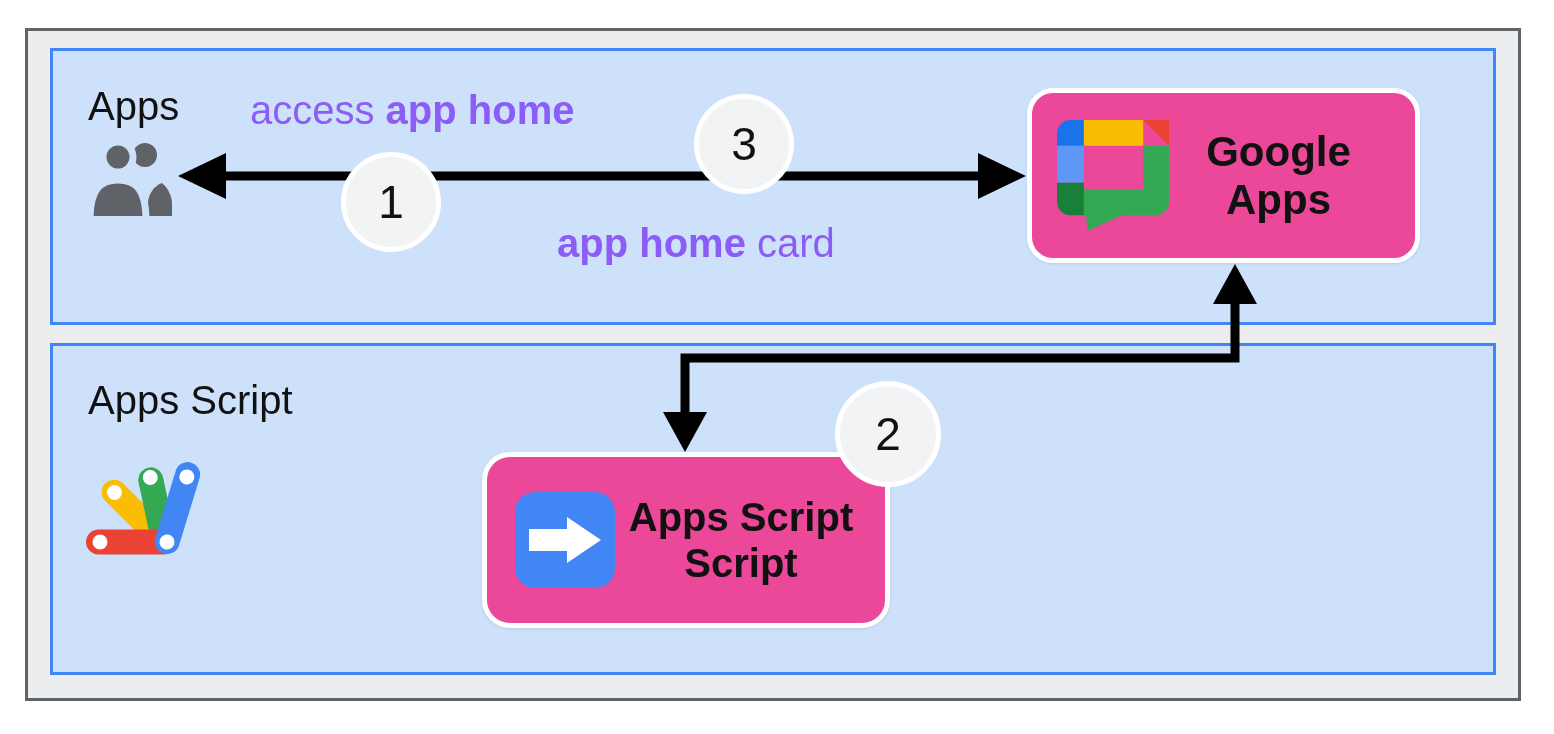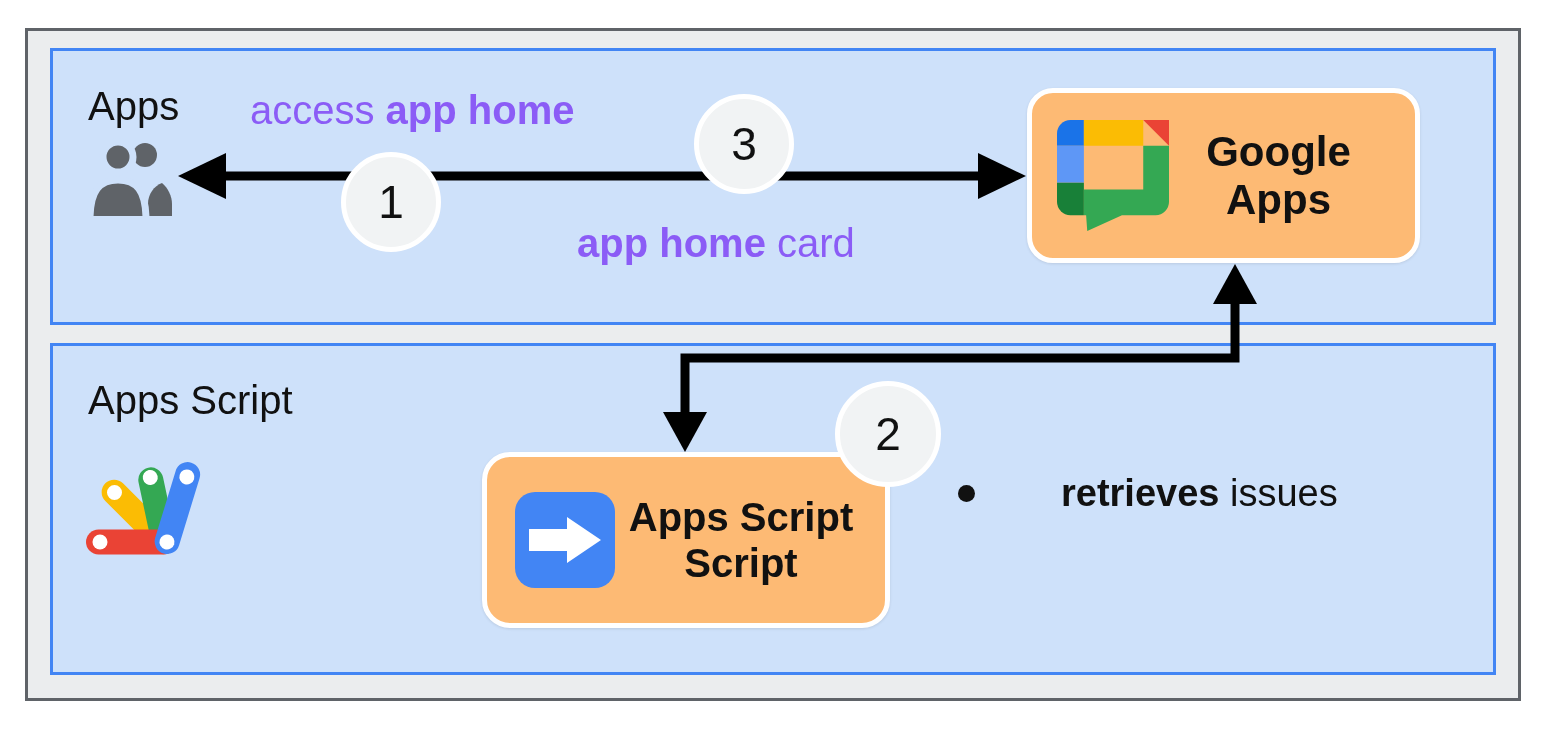--- a/index.html
+++ b/index.html
@@ -16,41 +16,41 @@
   }
   #band-users{left:50px;top:48px;width:1446px;height:277px;}
   #band-apps-script{left:50px;top:343px;width:1446px;height:332px;}
   .band-label{position:absolute;font-size:40px;line-height:44px;color:#111;}
   #users-label{left:88px;top:84px;}
   #apps-script-label{left:88px;top:378px;}
 
   #arrow-layer{position:absolute;left:0;top:0;pointer-events:none;}
 
   .node{
-    position:absolute;background:#fdba74;border:5px solid #ffffff;box-sizing:border-box;
+    position:absolute;background:#ec4899;border:5px solid #ffffff;box-sizing:border-box;
     display:flex;align-items:center;box-shadow:0 1px 3px rgba(0,0,0,0.10);
   }
   #google-chat-node{left:1027px;top:88px;width:393px;height:175px;border-radius:26px;padding-left:22px;}
   #project-node{left:482px;top:452px;width:408px;height:176px;border-radius:28px;padding-left:28px;}
   .node-label{flex:1;text-align:center;font-weight:bold;}
   #google-chat-label{font-size:42px;line-height:48px;margin-right:30px;}
   #project-label{font-size:40px;line-height:46px;margin-right:28px;margin-left:10px;}
 
   .step-circle{
     position:absolute;box-sizing:border-box;background:#f1f3f4;border:5px solid #ffffff;
     border-radius:50%;display:flex;align-items:center;justify-content:center;
     font-size:46px;color:#111;
   }
   #step-1{left:341px;top:152px;width:100px;height:100px;}
   #step-3{left:694px;top:94px;width:100px;height:100px;}
   #step-2{left:835px;top:381px;width:106px;height:106px;}
 
   .edge-label{position:absolute;font-size:40px;line-height:44px;color:#8b5cf6;}
   #access-label{left:250px;top:88px;width:350px;}
-  #card-label{left:577px;top:221px;width:330px;}
+  #card-label{left:557px;top:221px;width:330px;}
   .edge-label b{font-weight:bold;}
 
   #users-icon{position:absolute;left:82px;top:138px;}
   #apps-script-logo{position:absolute;left:80px;top:450px;}
 
   #bullet-list{position:absolute;left:958px;top:470px;}
   .bullet-row{display:flex;align-items:flex-start;font-size:38px;line-height:46px;margin-bottom:7px;}
   .bullet-dot{width:17px;height:17px;border-radius:50%;background:#111;margin-top:15px;margin-right:86px;flex:0 0 auto;}
   .bullet-row b{font-weight:bold;}
 </style>
@@ -150,17 +150,13 @@
   <span>1</span>
 </div>
 <div class="step-circle" id="step-3">
   <span>3</span>
 </div>
 <div class="step-circle" id="step-2">
   <span>2</span>
 </div>
 
 <div id="bullet-list">
-  <div class="bullet-row">
-    <span class="bullet-dot"></span>
-    <span><b>retrieves</b><span> issues</span></span>
-  </div>
 </div>
 
 </body></html>

